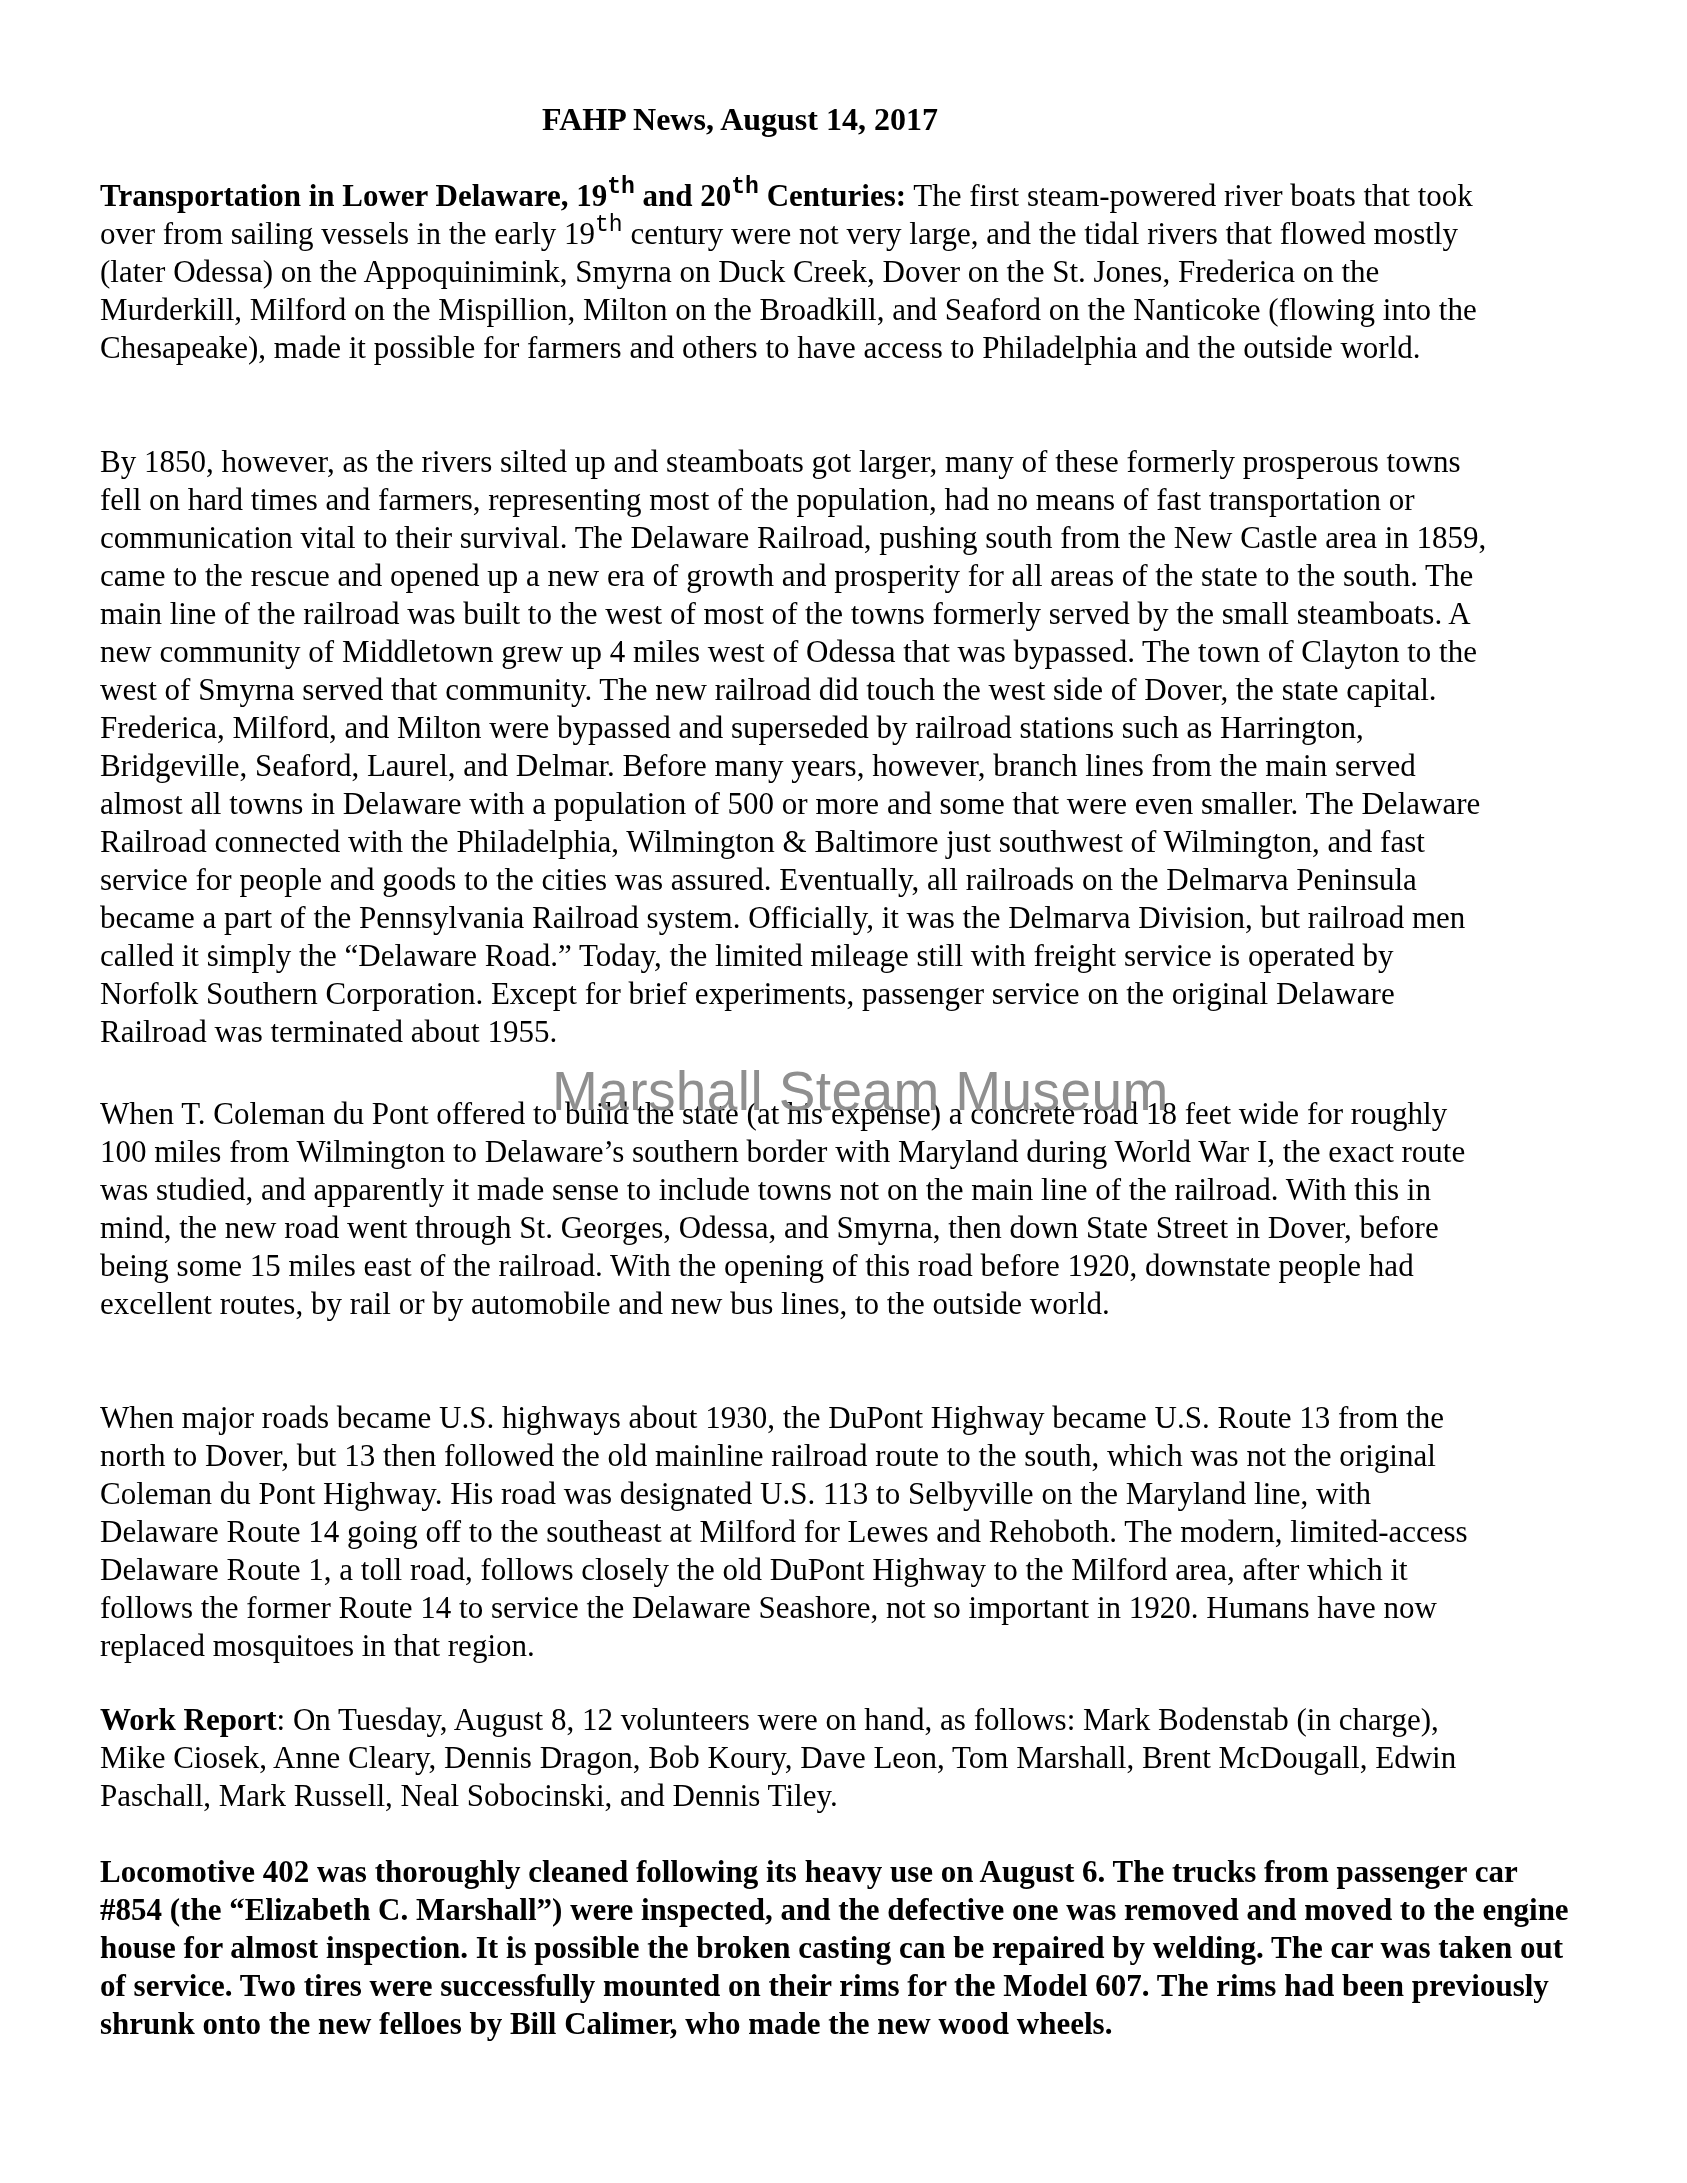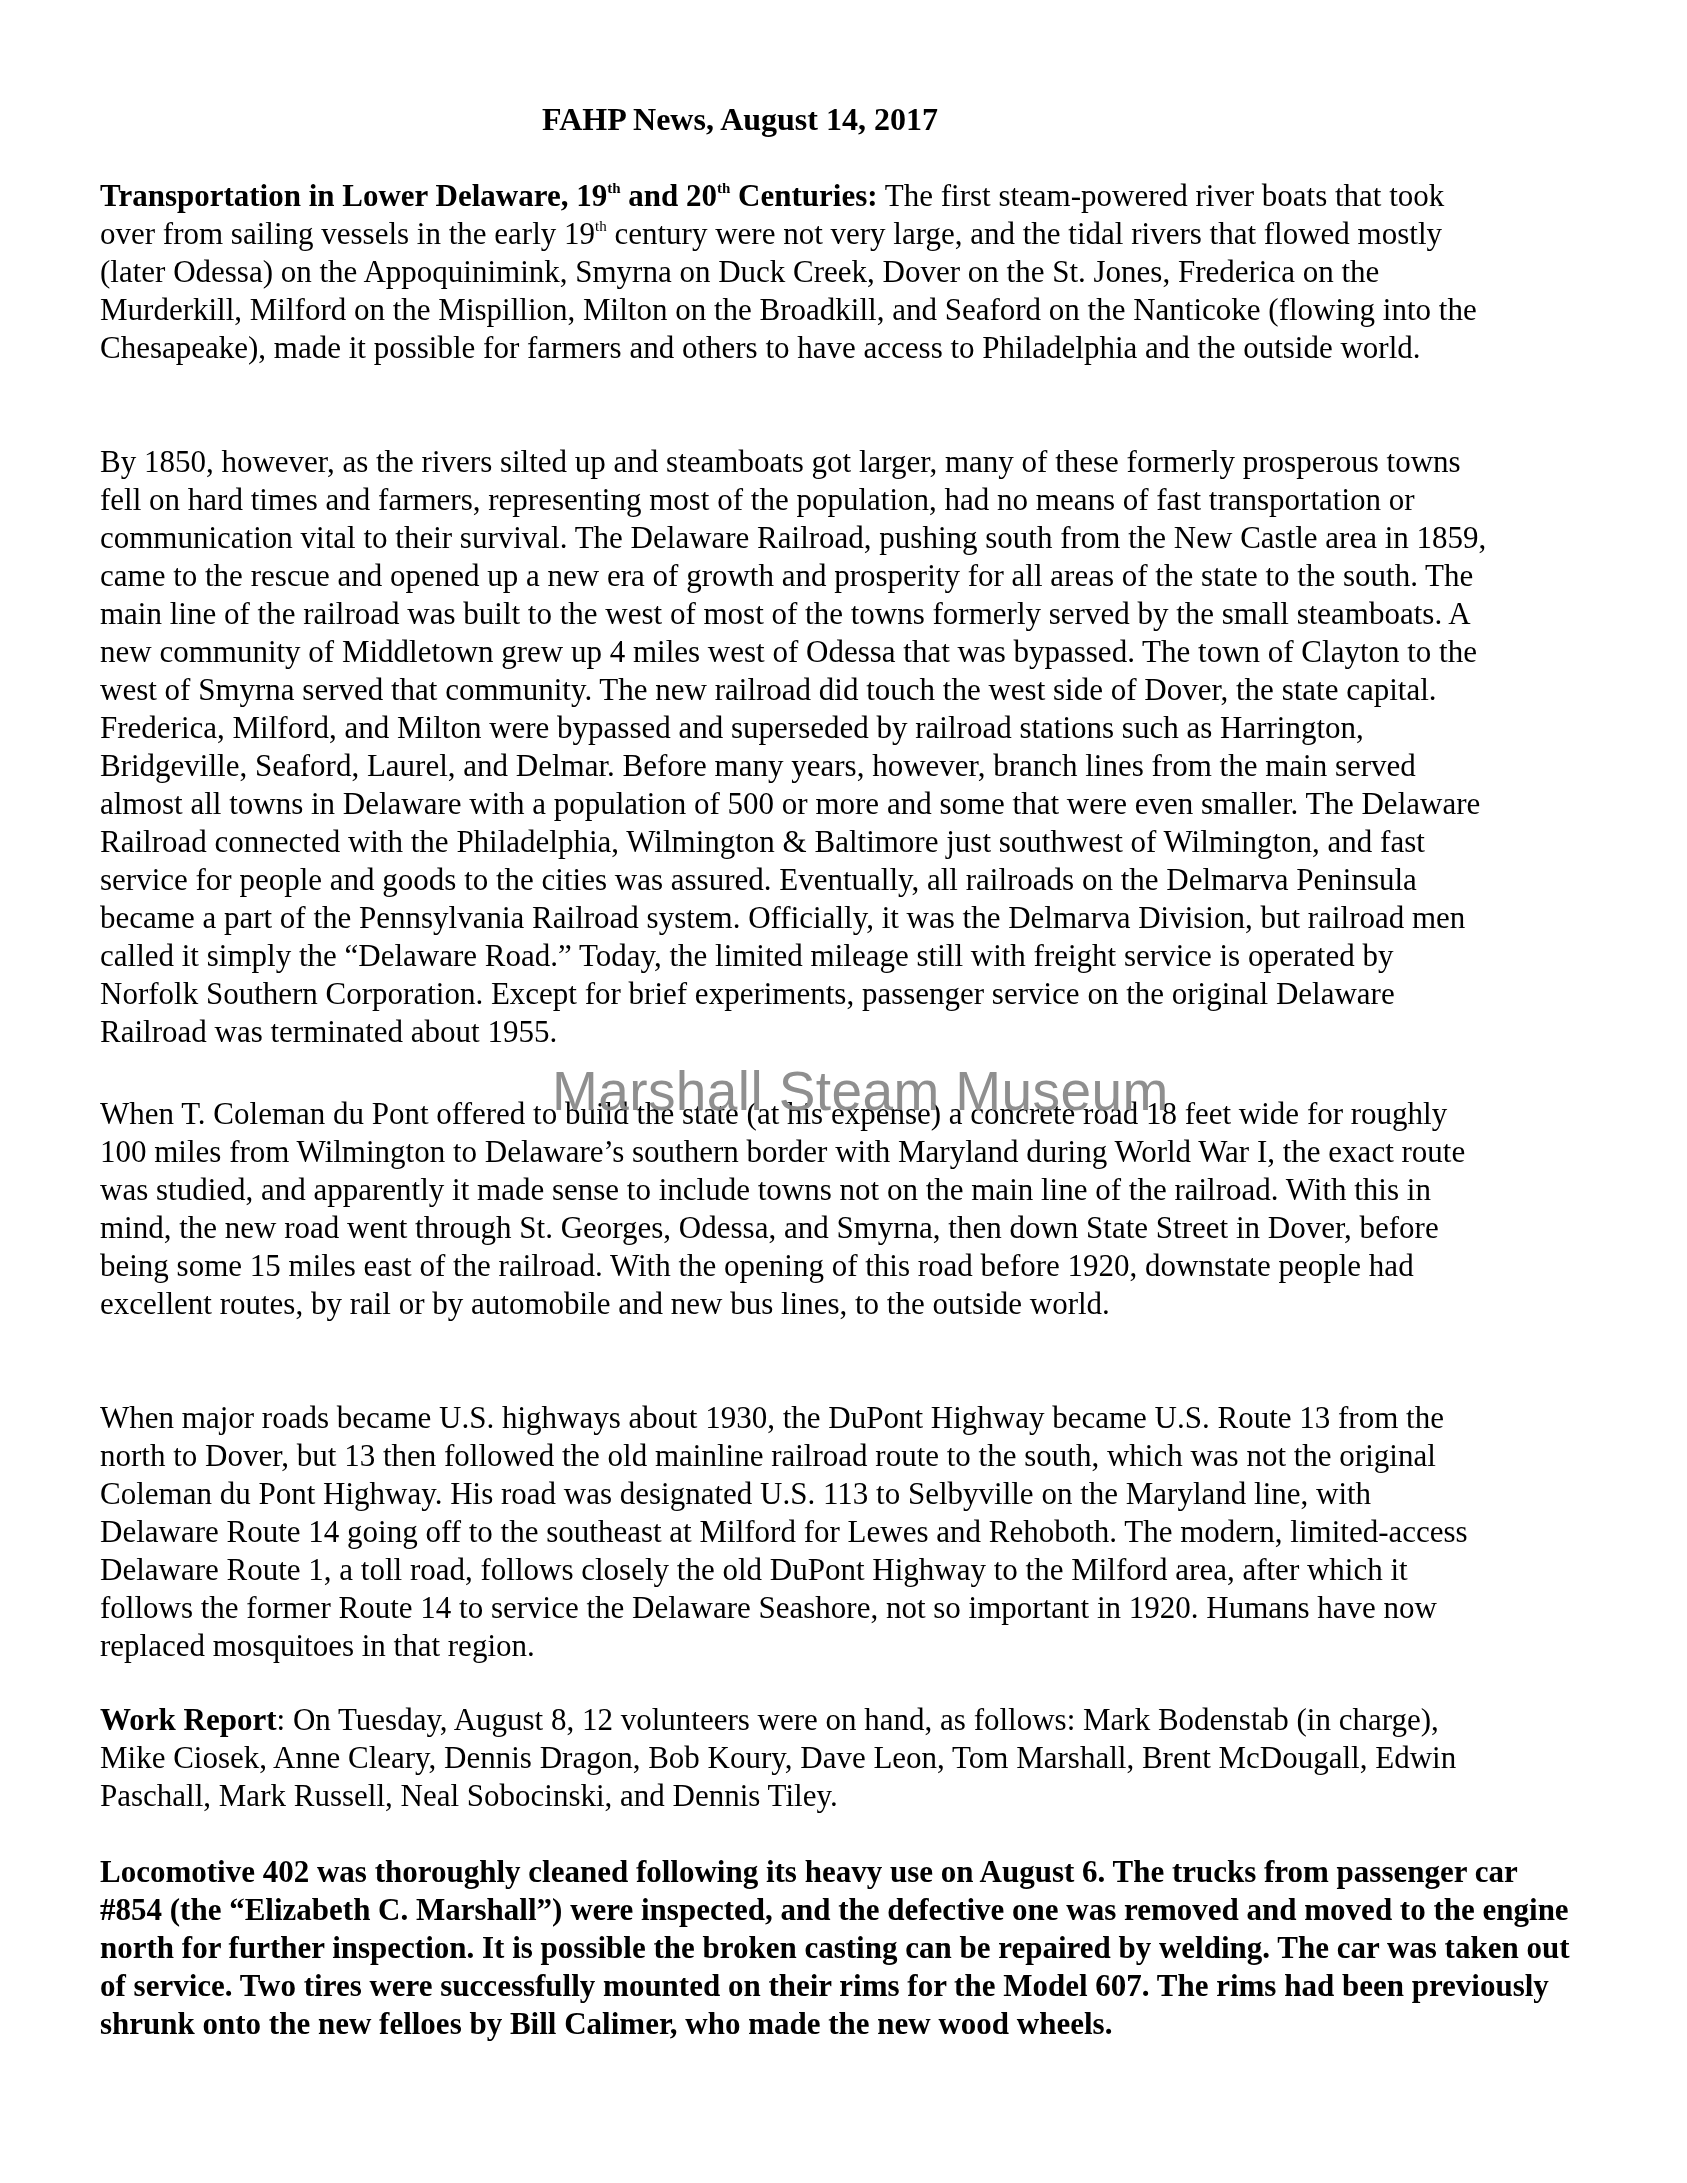--- a/index.html
+++ b/index.html
@@ -36,23 +36,24 @@
       position: absolute;
       left: 100px;
       width: 1511px;
       font-size: 31px;
       line-height: 38px;
       white-space: nowrap;
     }
     .para .line { display: block; height: 38px; }
     .bold { font-weight: bold; }
     sup {
-      font-size: 15px;
+      font-size: 23px;
       line-height: 0;
       vertical-align: 12.7px;
+      font-family: Liberation Mono, monospace;
     }
     .p1 { top: 177px; }
     .p2 { top: 443px; }
     .p3 { top: 1095px; }
     .p4 { top: 1399px; }
     .p5 { top: 1701px; }
     .p6 { top: 1853px; font-weight: bold; }
     .watermark {
       position: absolute;
       left: 552px;
@@ -122,20 +123,20 @@
 
   <div class="para p5">
     <span class="line"><span class="bold">Work Report</span><span>: On Tuesday, August 8, 12 volunteers were on hand, as follows: Mark Bodenstab (in charge),</span></span>
     <span class="line">Mike Ciosek, Anne Cleary, Dennis Dragon, Bob Koury, Dave Leon, Tom Marshall, Brent McDougall, Edwin</span>
     <span class="line">Paschall, Mark Russell, Neal Sobocinski, and Dennis Tiley.</span>
   </div>
 
   <div class="para p6">
       <span class="line">Locomotive 402 was thoroughly cleaned following its heavy use on August 6. The trucks from passenger car</span>
       <span class="line">#854 (the “Elizabeth C. Marshall”) were inspected, and the defective one was removed and moved to the engine</span>
-      <span class="line">north for further inspection. It is possible the broken casting can be repaired by welding. The car was taken out</span>
+      <span class="line">house for almost inspection. It is possible the broken casting can be repaired by welding. The car was taken out</span>
       <span class="line">of service. Two tires were successfully mounted on their rims for the Model 607. The rims had been previously</span>
       <span class="line">shrunk onto the new felloes by Bill Calimer, who made the new wood wheels.</span>
     </div>
 
   <div class="watermark">Marshall Steam Museum</div>
 </div>
 
 
 </body></html>

